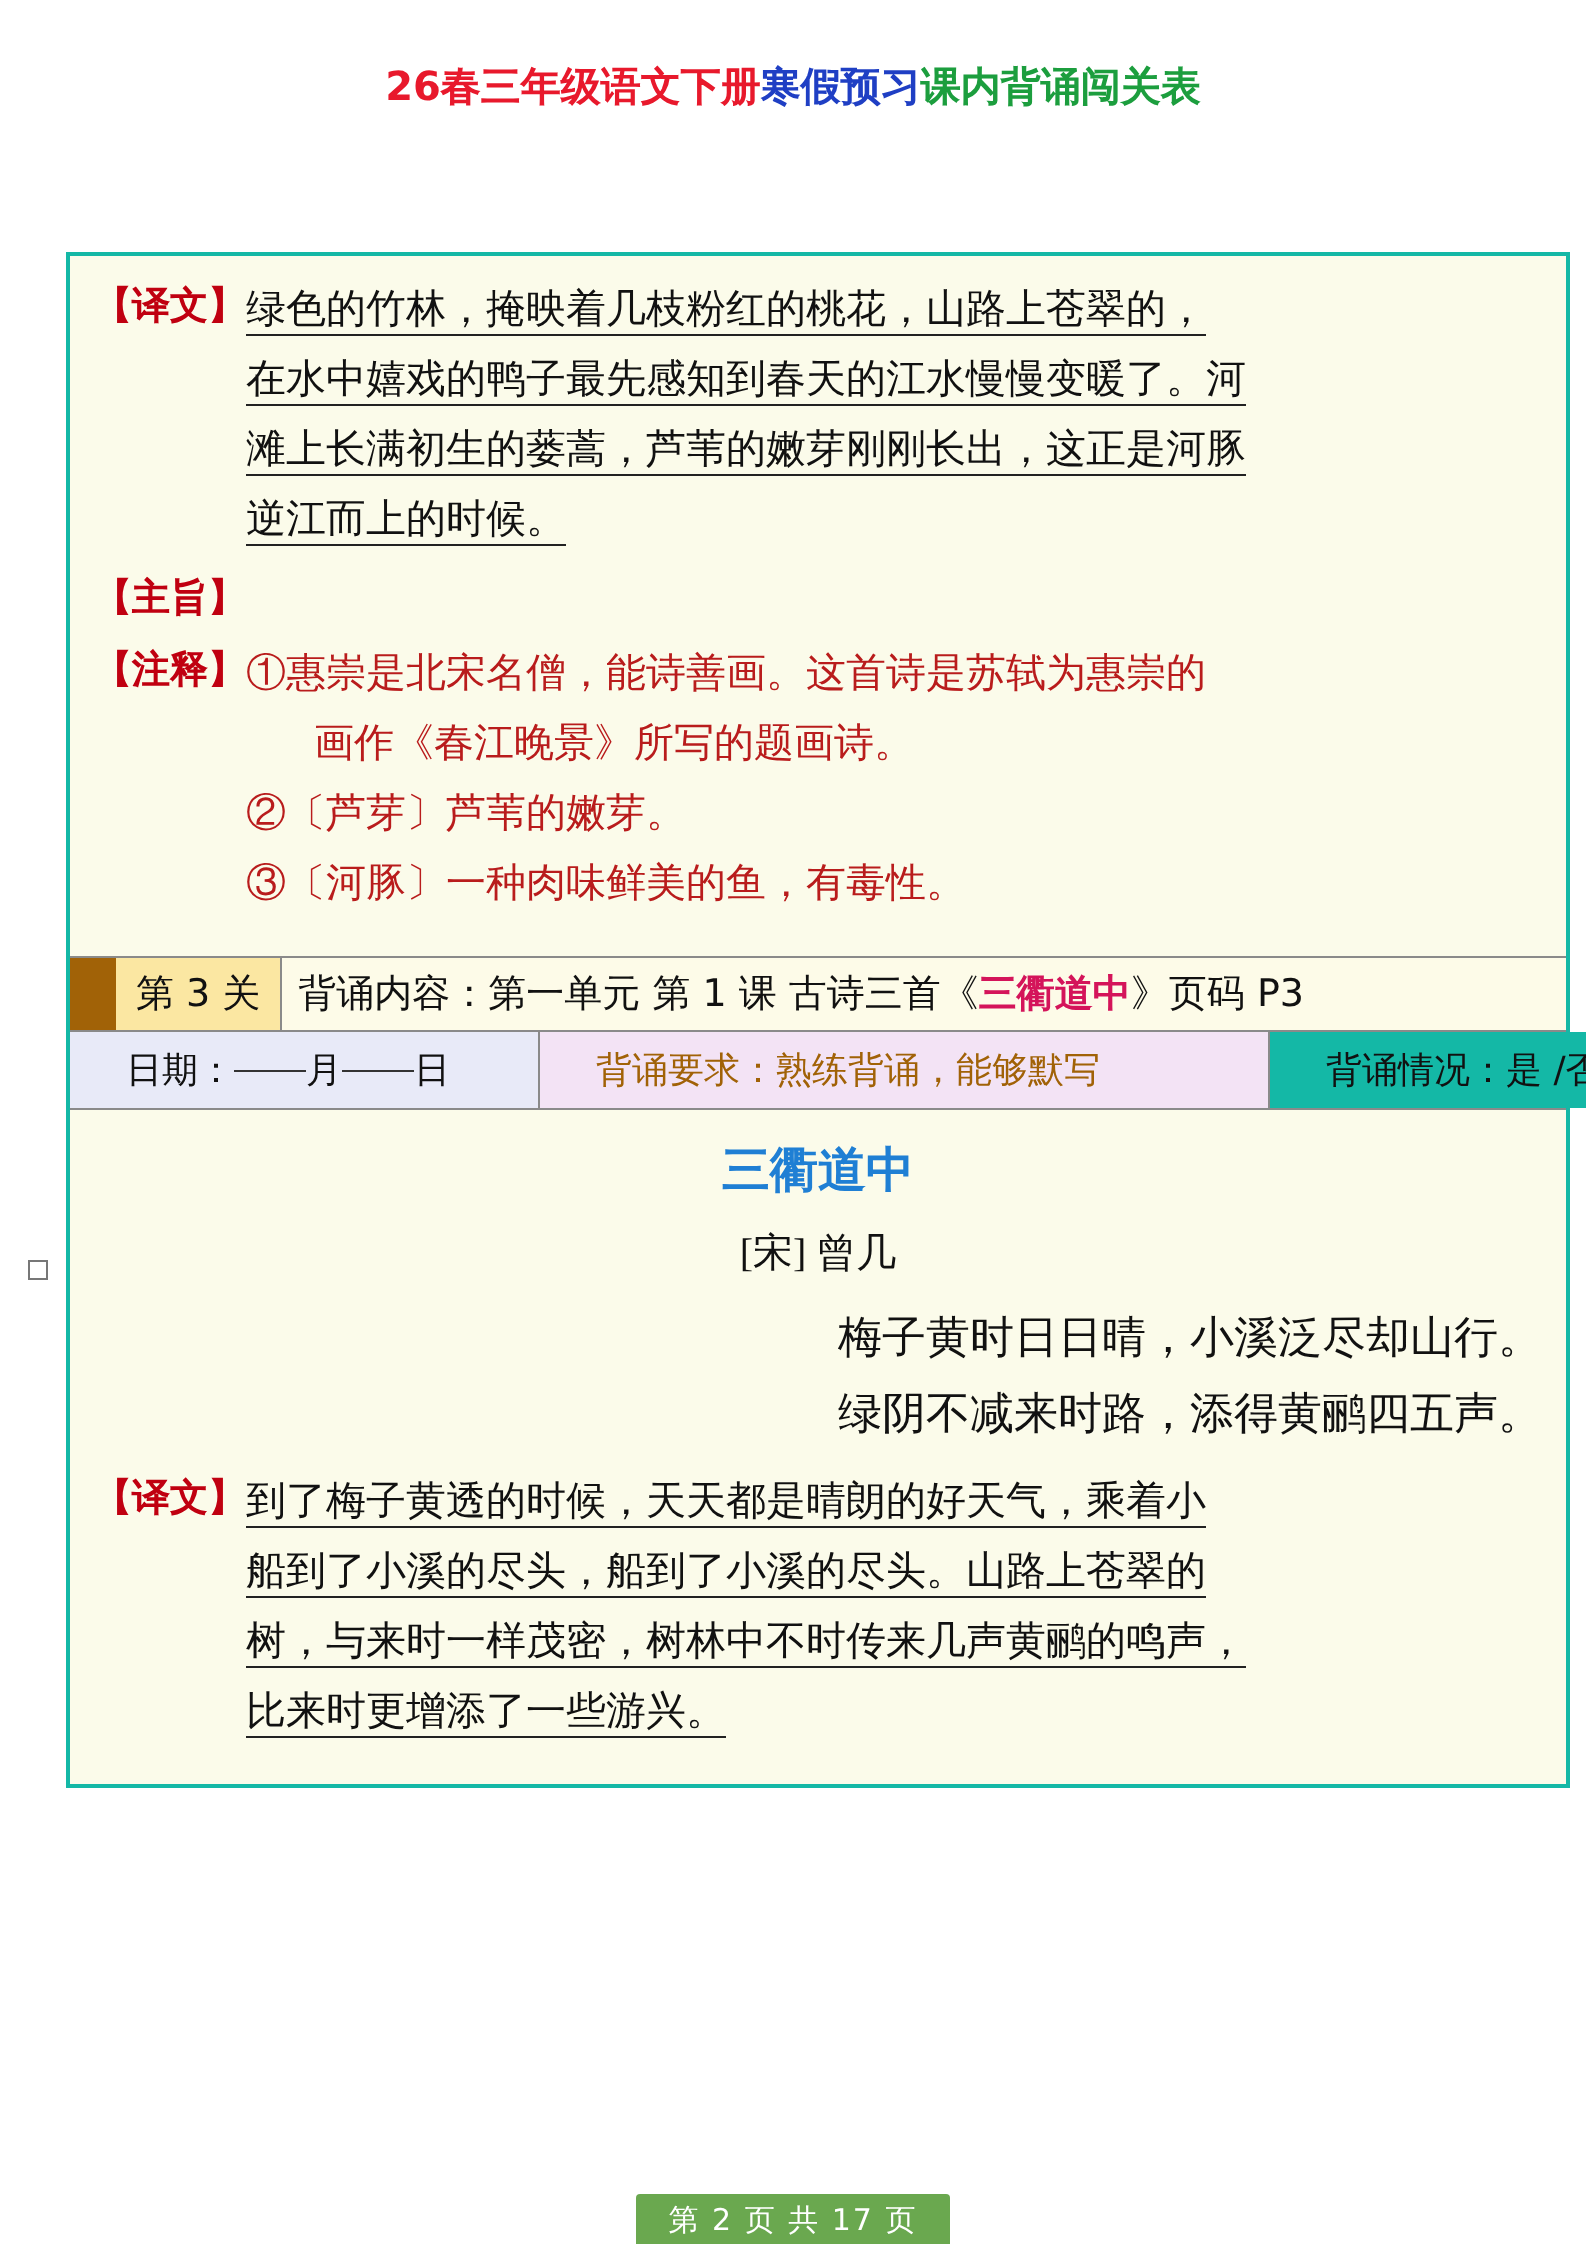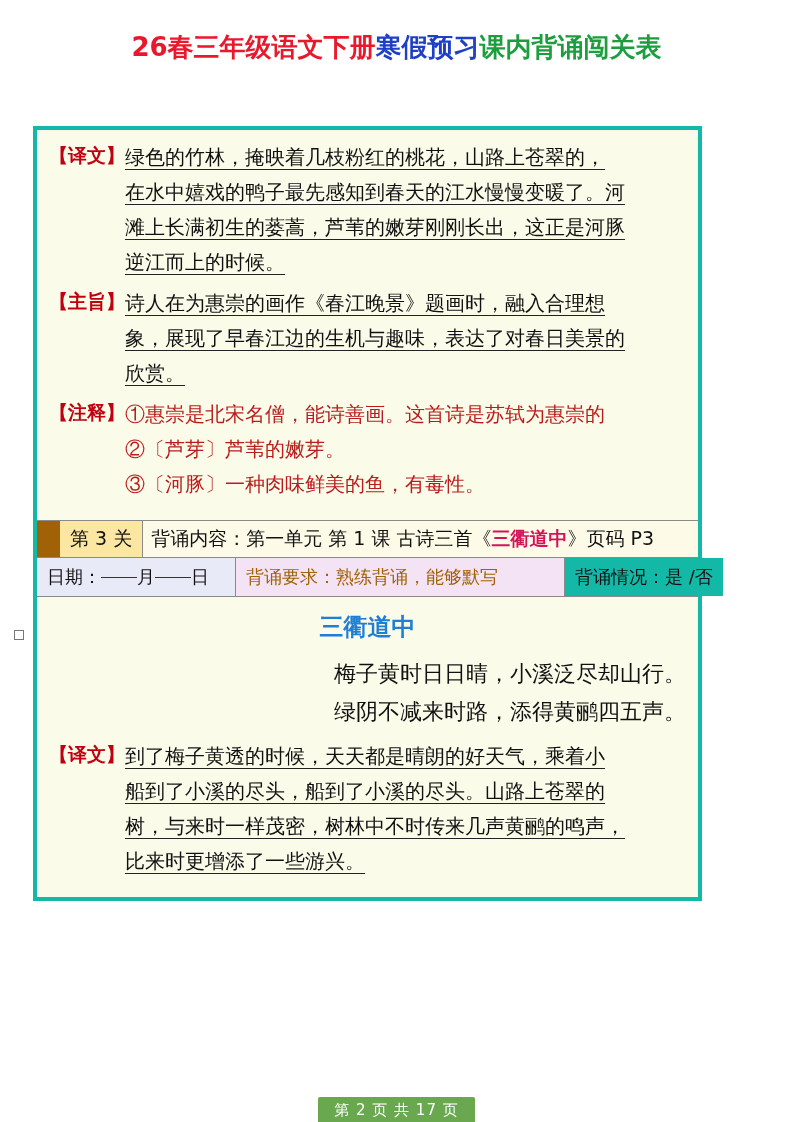--- a/index.html
+++ b/index.html
@@ -19,37 +19,37 @@
     height: 1122px;
     position: relative;
     box-sizing: border-box;
     padding: 0;
   }
 
   
   .title {
     text-align: center;
     margin: 30px 0 8px 0;
-    font-size: 26px;
+    font-size: 20px;
     font-weight: bold;
     letter-spacing: 0px;
     white-space: nowrap;
     font-family: "DejaVu Sans", "Liberation Sans", sans-serif;
   }
   .title .t-red { color: #e8192c; }
   .title .t-blue { color: #1f3fc4; }
   .title .t-green { color: #1c9e3e; }
 
   
   .sheet {
     position: absolute;
     left: 33px;
     top: 96px;
-    width: 669px;
-    border: 4px solid #14b8a6;
+    width: 752px;
+    border: 2px solid #14b8a6;
     box-sizing: border-box;
     background: #fdfdf2;
   }
 
   .block-translate {
     background: #fbfbea;
     padding: 10px 12px 12px 12px;
   }
 
   
@@ -121,21 +121,21 @@
   .poem-red { color: #d4145a; font-weight: bold; }
 
   
   .info-row {
     display: flex;
     border-bottom: 1px solid #8a8a8a;
     align-items: stretch;
   }
   .info-cell {
     font-size: 18px;
-    padding: 7px 10px;
+    padding: 7px 28px;
     white-space: nowrap;
     display: flex;
     align-items: center;
     color: #111;
     border-right: 1px solid #8a8a8a;
     font-family: "DejaVu Sans", "Liberation Sans", sans-serif;
   }
   .c-date { background: #e8eaf8; flex: 0 0 178px; }
   .c-req  { background: #f3e3f5; flex: 0 0 308px; color:#a16207; }
   .c-stat { background: #14b8a6; flex: 1 1 auto; border-right: none; }
@@ -217,31 +217,27 @@
         <div class="body-text">
           <div><span class="ul-line">绿色的竹林，掩映着几枝粉红的桃花，山路上苍翠的，</span></div>
           <div><span class="ul-line">在水中嬉戏的鸭子最先感知到春天的江水慢慢变暖了。河</span></div>
           <div><span class="ul-line">滩上长满初生的蒌蒿，芦苇的嫩芽刚刚长出，这正是河豚</span></div>
           <div><span class="ul-line">逆江而上的时候。</span></div>
         </div>
       </div>
 
       <div class="lrow">
         <div class="lbl">【主旨】</div>
-        <div class="body-text">
-          <div><span class="ul-line">诗人在为惠崇的画作《春江晚景》题画时，融入合理想</span></div>
-          <div><span class="ul-line">象，展现了早春江边的生机与趣味，表达了对春日美景的</span></div>
-          <div><span class="ul-line">欣赏。</span></div>
-        </div>
       </div>
 
       <div class="lrow">
         <div class="lbl">【注释】</div>
         <div class="note-lines">
           <div>①惠崇是北宋名僧，能诗善画。这首诗是苏轼为惠崇的</div>
+          <div class="note-indent">画作《春江晚景》所写的题画诗。</div>
           <div>②〔芦芽〕芦苇的嫩芽。</div>
           <div>③〔河豚〕一种肉味鲜美的鱼，有毒性。</div>
         </div>
       </div>
 
     </div>
 
     <div class="level-row">
       <div class="level-tag">第 3 关</div>
       <div class="level-content">
@@ -264,20 +260,21 @@
           <span>熟练背诵，能够默写</span>
       </div>
       <div class="info-cell c-stat">
         <span>背诵情况：</span>
           <span>是   /否</span>
       </div>
     </div>
 
     <div class="poem-block">
       <div class="poem-title">三衢道中</div>
+      <div class="poem-author">[宋] 曾几</div>
       <div class="poem-line">梅子黄时日日晴，小溪泛尽却山行。</div>
       <div class="poem-line">绿阴不减来时路，添得黄鹂四五声。</div>
 
       <div class="lrow" style="margin-top:8px;">
         <div class="lbl">【译文】</div>
         <div class="body-text">
           <div><span class="ul-line">到了梅子黄透的时候，天天都是晴朗的好天气，乘着小</span></div>
           <div><span class="ul-line">船到了小溪的尽头，船到了小溪的尽头。山路上苍翠的</span></div>
           <div><span class="ul-line">树，与来时一样茂密，树林中不时传来几声黄鹂的鸣声，</span></div>
           <div><span class="ul-line">比来时更增添了一些游兴。</span></div>

